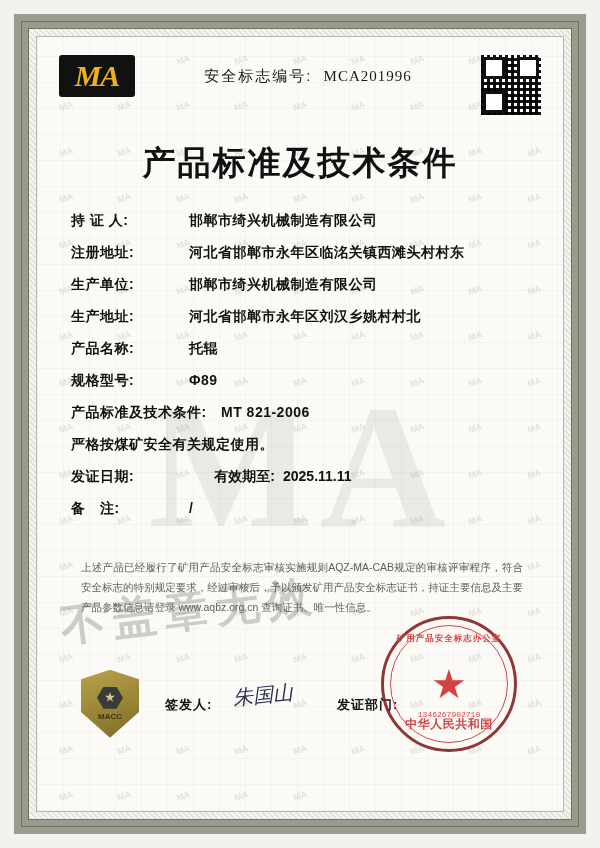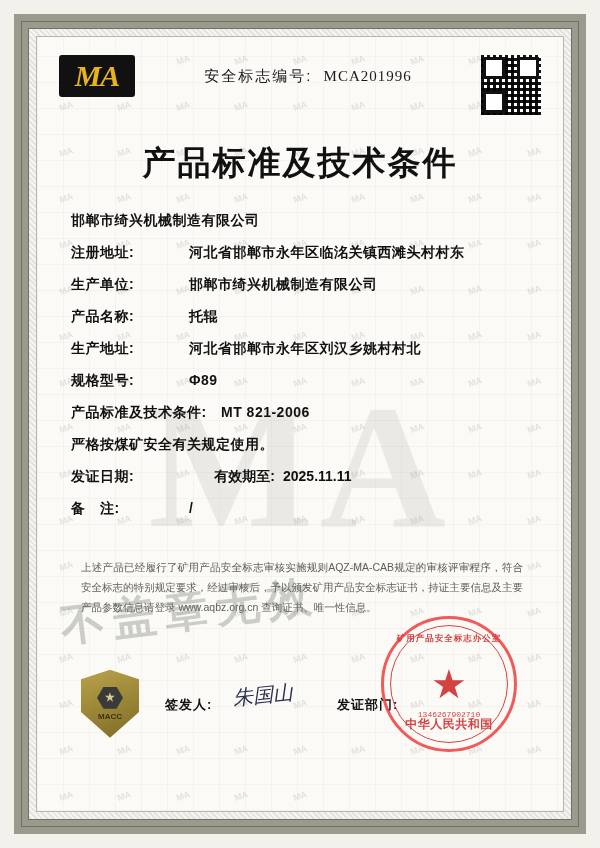--- a/index.html
+++ b/index.html
@@ -289,21 +289,21 @@
     letter-spacing: 1px;
   }
   
   .seal {
     position: absolute;
     right: 46px;
     top: -36px;
     width: 130px;
     height: 130px;
     border-radius: 50%;
-    border: 3px solid #ef4444;
+    border: 3px solid #7f1d1d;
     color: #cf2a2a;
     opacity: 0.88;
     display: flex;
     align-items: center;
     justify-content: center;
   }
   .seal .seal-inner {
     position: absolute;
     inset: 6px;
     border-radius: 50%;
@@ -506,37 +506,38 @@
       </div>
       <div class="qr">
         <span class="qr-bl"></span>
       </div>
     </div>
 
     <div class="title">产品标准及技术条件</div>
 
     <div class="fields">
       <div class="field-row">
+        <span class="field-label">持 证 人:</span>
         <span class="field-value">邯郸市绮兴机械制造有限公司</span>
       </div>
       <div class="field-row">
         <span class="field-label">注册地址:</span>
         <span class="field-value">河北省邯郸市永年区临洺关镇西滩头村村东</span>
       </div>
       <div class="field-row">
         <span class="field-label">生产单位:</span>
         <span class="field-value">邯郸市绮兴机械制造有限公司</span>
       </div>
       <div class="field-row">
+        <span class="field-label">生产地址:</span>
+        <span class="field-value">河北省邯郸市永年区刘汉乡姚村村北</span>
+      </div>
+      <div class="field-row">
         <span class="field-label">产品名称:</span>
         <span class="field-value">托辊</span>
-      </div>
-      <div class="field-row">
-        <span class="field-label">生产地址:</span>
-        <span class="field-value">河北省邯郸市永年区刘汉乡姚村村北</span>
       </div>
       <div class="field-row">
         <span class="field-label">规格型号:</span>
         <span class="field-value">Φ89</span>
       </div>
       <div class="field-row">
         <span class="field-label wide">产品标准及技术条件:</span>
         <span class="field-value">MT 821-2006</span>
       </div>
       <div class="field-row">

